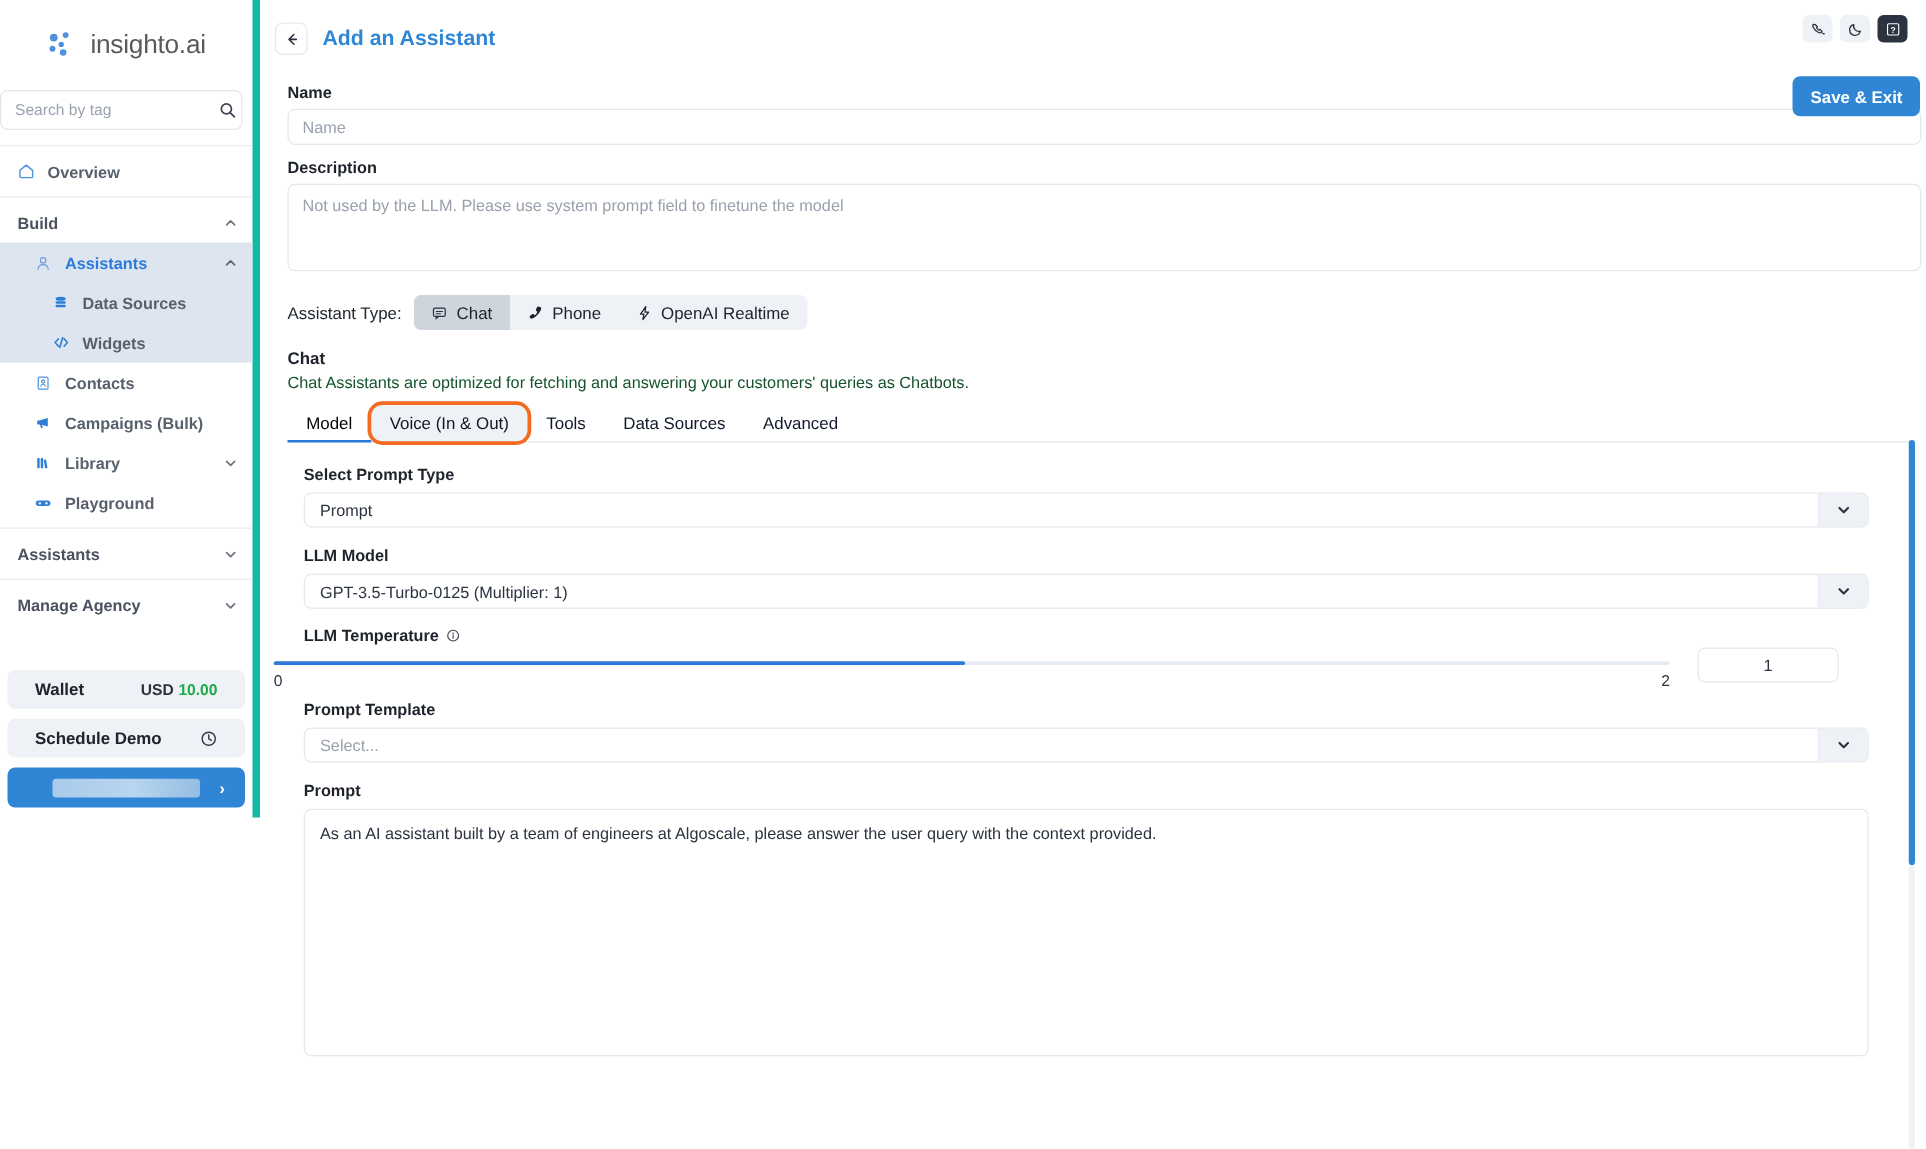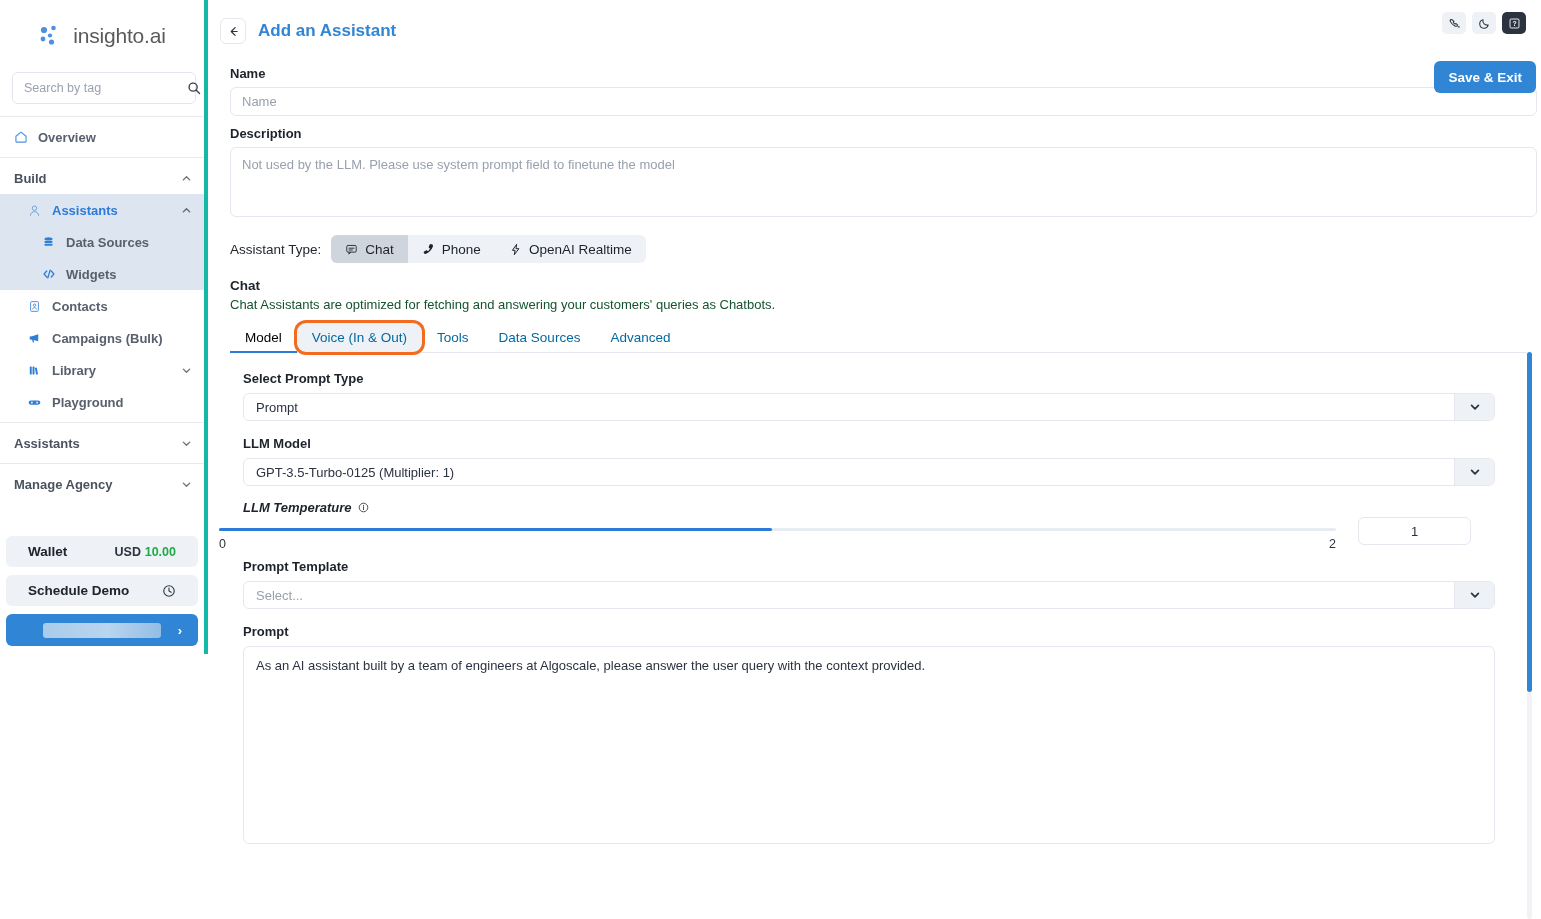--- a/index.html
+++ b/index.html
@@ -10,35 +10,35 @@
     background: #ffffff;
     font-family: "Liberation Sans", sans-serif;
     -webkit-font-smoothing: antialiased;
   }
   .app { position: relative; width: 1541px; height: 919px; display: flex; }
 
   
   .sidebar {
     width: 208px; height: 654px;
     background: #ffffff;
-    border-right: 4px solid #14b8a6;
+    border-right: 6px solid #14b8a6;
     display: flex; flex-direction: column;
     position: relative;
     flex: 0 0 208px;
   }
   .brand {
     height: 72px;
     display: flex; align-items: center; justify-content: center;
     gap: 9px;
   }
   .brand-logo { width: 26px; height: 26px; position: relative; }
   .brand-name {
     font-size: 21px; color: #5a5a5a; letter-spacing: -0.2px;
   }
-  .search-wrap { padding: 0 8px 12px 12px; }
+  .search-wrap { padding: 0 8px 12px 0; }
   .search-box {
     height: 32px;
     border: 1px solid #e2e6ec;
     border-radius: 6px;
     display: flex; align-items: center;
     padding: 0 9px;
     background: #fff;
   }
   .search-box input {
     flex: 1; border: none; outline: none;
@@ -174,21 +174,21 @@
 
   .tabs {
     display: flex; align-items: flex-end; gap: 0;
     margin: 11px 0 0 9px;
     border-bottom: 1px solid #e4e8ee;
     width: 1297px;
     position: relative;
   }
   .tab {
     padding: 7px 15px 7px 15px;
-    font-size: 13.5px; color: #0369a1; cursor: pointer;
+    font-size: 13.5px; color: #0f172a; cursor: pointer;
     position: relative; background: transparent;
     border-radius: 6px 6px 0 0;
   }
   .tab.active { color: #000000; }
   .tab.active::after {
     content: ""; position: absolute; left: 0; right: 0; bottom: -1px;
     height: 2px; background: #2d7ad9;
   }
   .tab.focusring {
     background: #eef1f5;
@@ -207,21 +207,21 @@
   .select-wrap .sv { padding-left: 12px; font-size: 13px; color: #2b3340; }
   .select-wrap .sv.ph { color: #98a1ad; }
   .select-wrap .caret {
     position: absolute; right: 0; top: 0; bottom: 0; width: 40px;
     background: #eef1f5; border-left: 1px solid #e4e8ee;
     border-radius: 0 5px 5px 0;
     display: flex; align-items: center; justify-content: center;
     cursor: pointer; color: #2b3340;
   }
 
-  .temp-label { display: flex; align-items: center; gap: 6px; font-size: 13px; font-weight: bold; color: #1d222b; font-style: italic; }
+  .temp-label { display: flex; align-items: center; gap: 6px; font-size: 13px; font-weight: bold; color: #1d222b; }
   .info-icon { color: #3b424e; display: flex; }
   .slider-row { display: flex; align-items: flex-start; margin-top: 13px; }
   .slider-area { width: 1117px; margin-left: -24px; position: relative; }
   .track { height: 3px; background: #e7ecf2; border-radius: 2px; position: relative; }
   .track .fill { position: absolute; left: 0; top: 0; bottom: 0; width: 49.5%; background: #2d7ad9; border-radius: 2px; }
   .slider-minmax { display: flex; justify-content: space-between; margin-top: 6px; font-size: 12.5px; color: #2b3340; }
   .num-box {
     width: 113px; height: 28px; margin-left: 22px; margin-top: -11px;
     border: 1px solid #e4e8ee; border-radius: 6px; background: #fff;
     display: flex; align-items: center; justify-content: center;

